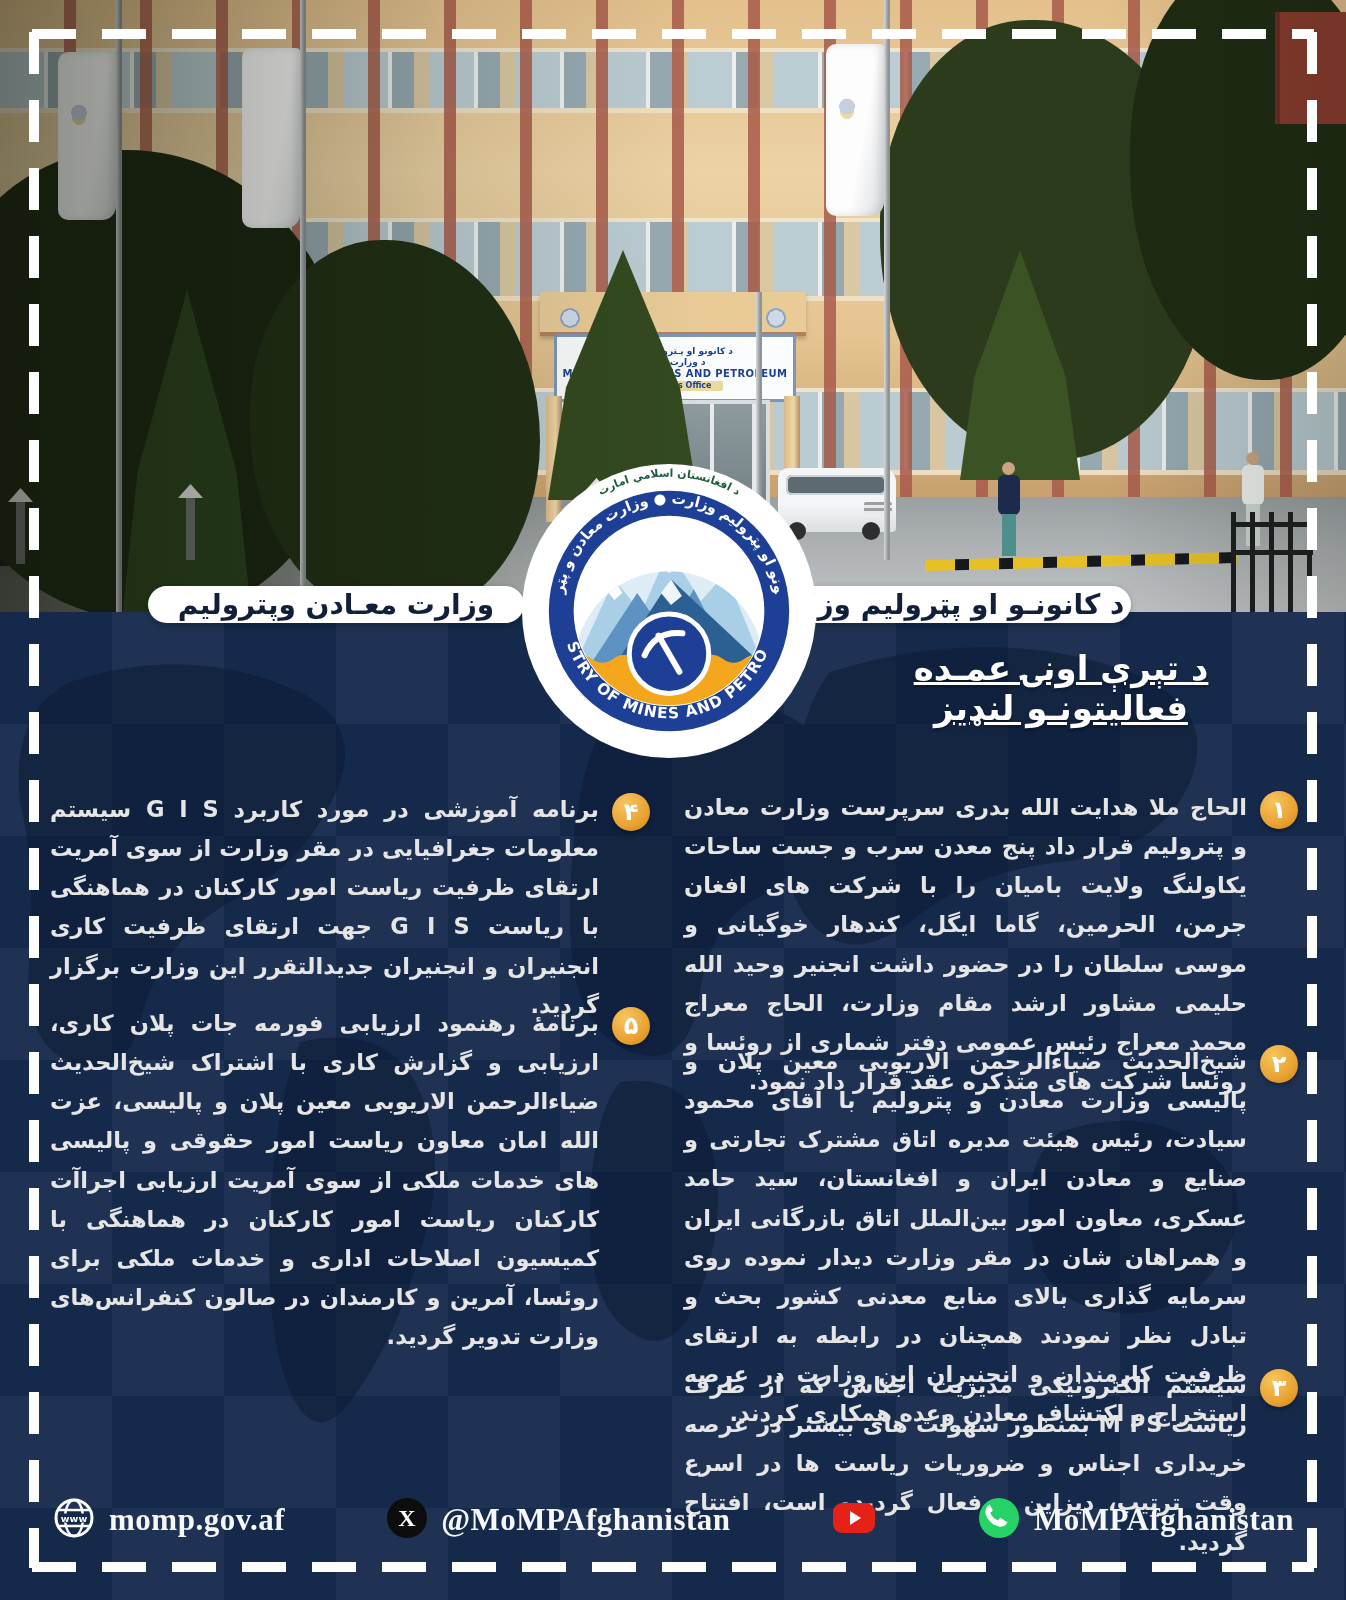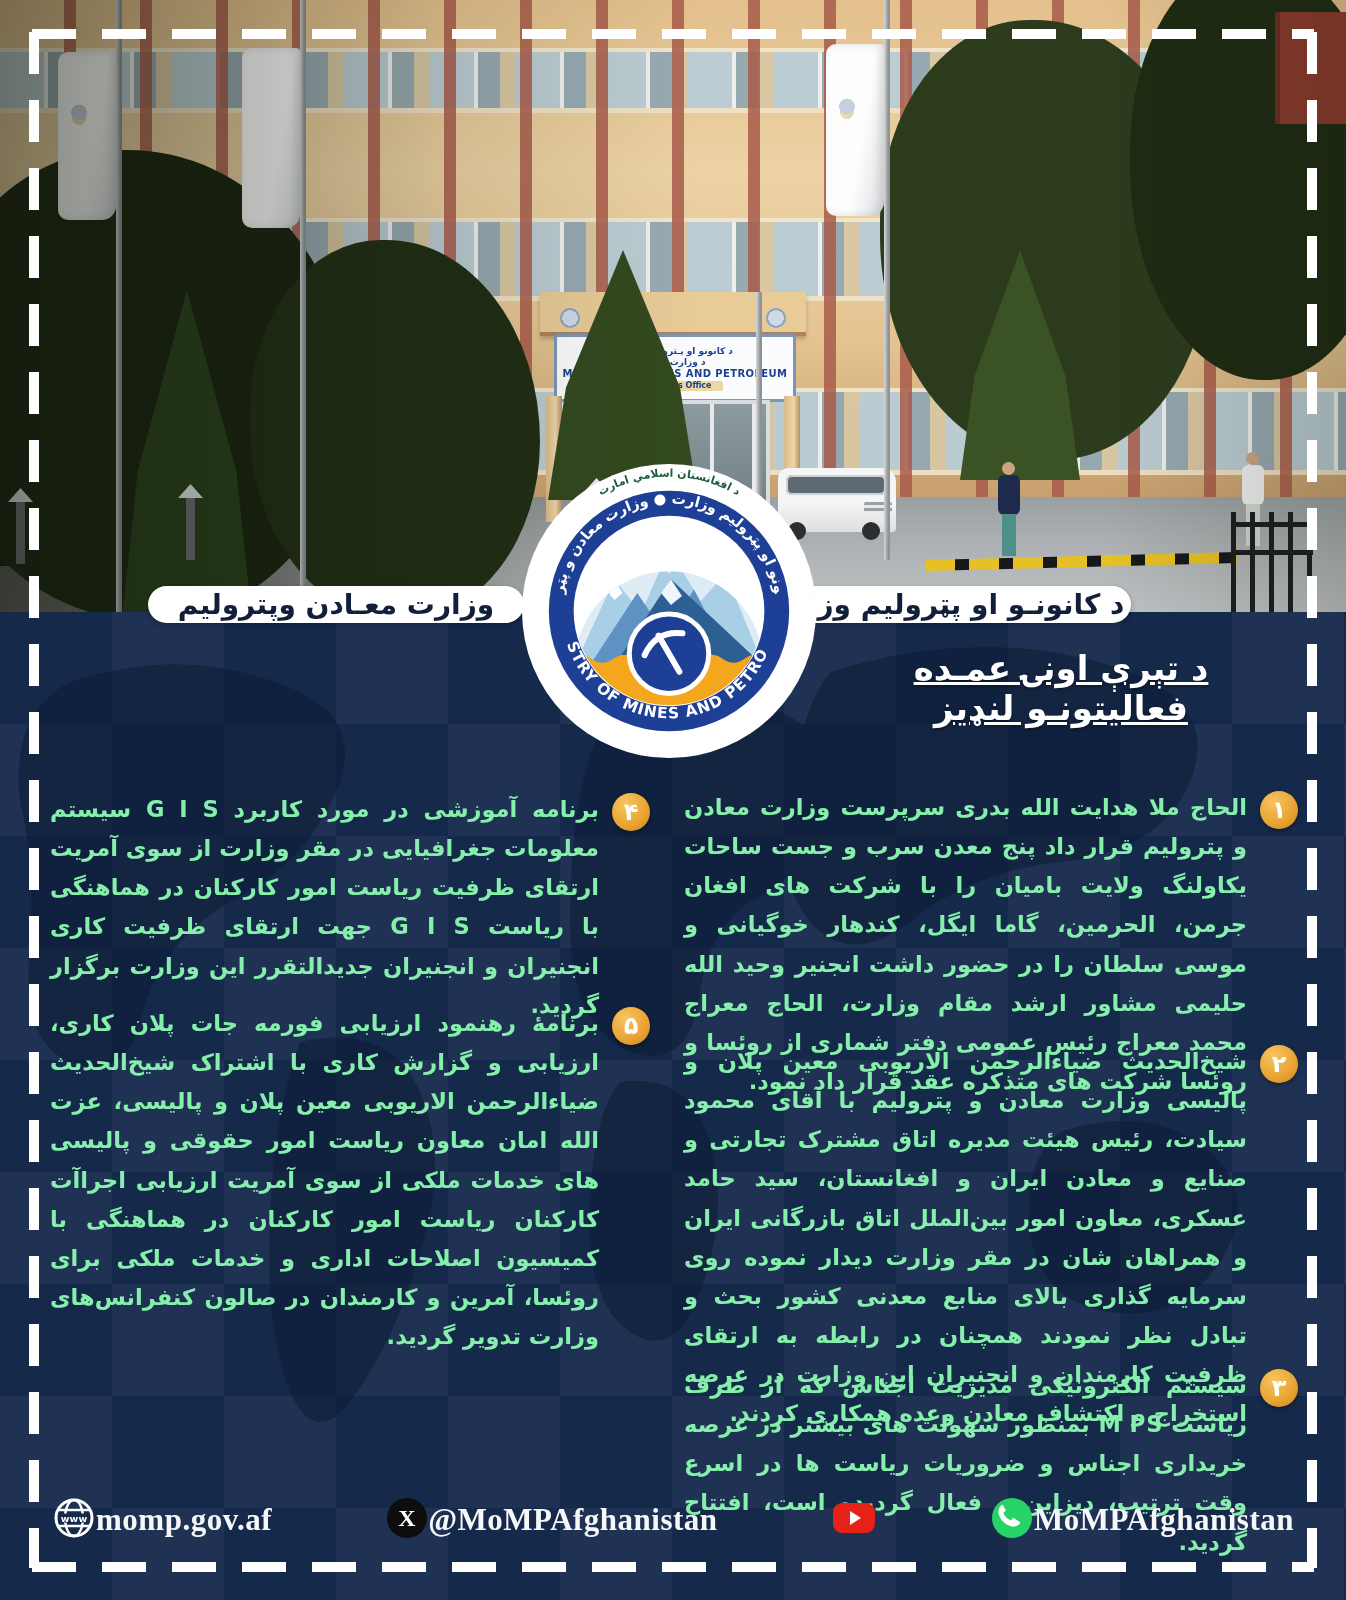--- a/index.html
+++ b/index.html
@@ -89,25 +89,25 @@
   .head-r{right:52px;width:466px;text-decoration:underline;}
   .head-l{left:52px;width:474px;font-size:32px;}
   
   .item{position:absolute;display:flex;direction:rtl;gap:13px;align-items:flex-start;z-index:4;}
   .item-r{right:48px;width:614px;}
   .item-l{left:50px;width:600px;}
   .num{flex:0 0 38px;height:38px;border-radius:50%;margin-top:3px;
       background:radial-gradient(circle at 35% 28%,#f7c45e,#e8a231 62%,#c9811c);
       color:#fff;font-weight:bold;font-size:24px;line-height:38px;text-align:center;
       box-shadow:0 2px 4px rgba(0,0,0,.35);}
-  .itext{flex:1;color:#86efac;font-weight:bold;font-size:22.5px;line-height:1.74;text-align:justify;direction:rtl;}
+  .itext{flex:1;color:#e5e5e5;font-weight:bold;font-size:22.5px;line-height:1.74;text-align:justify;direction:rtl;}
   
   .footer{position:absolute;left:52px;right:52px;top:1492px;height:56px;z-index:5;
       display:flex;align-items:center;justify-content:space-between;}
-  .f-item{display:flex;align-items:center;}
+  .f-item{display:flex;align-items:center;gap:13px;}
   .f-label{color:#f6f7f9;font-family:"Liberation Serif","DejaVu Serif",serif;font-weight:bold;font-size:31px;letter-spacing:.5px;}
 </style>
 </head>
 <body>
 
 <div class="poster">
 
   <div class="photo">
     <div class="wall"></div>
     <div class="winrow w1"></div>

